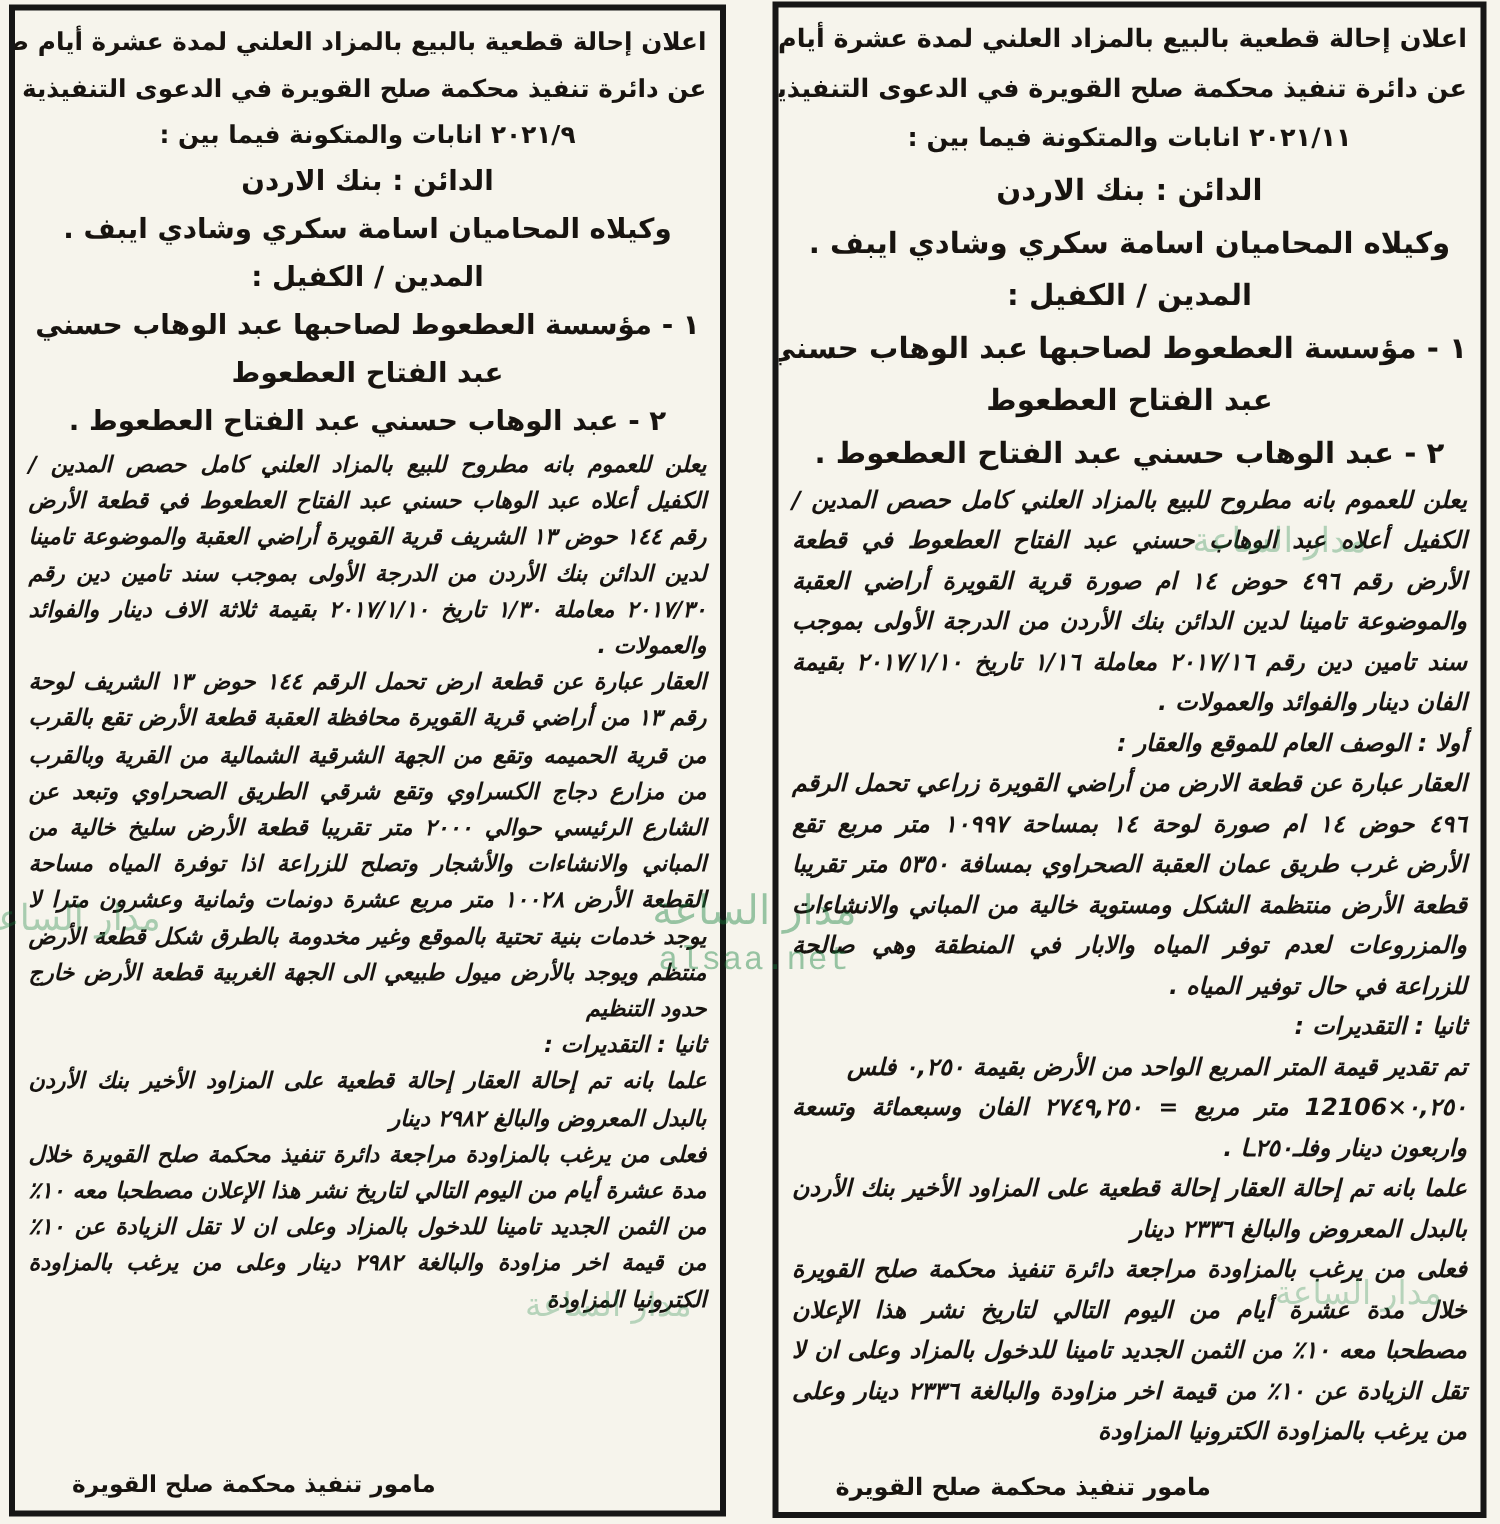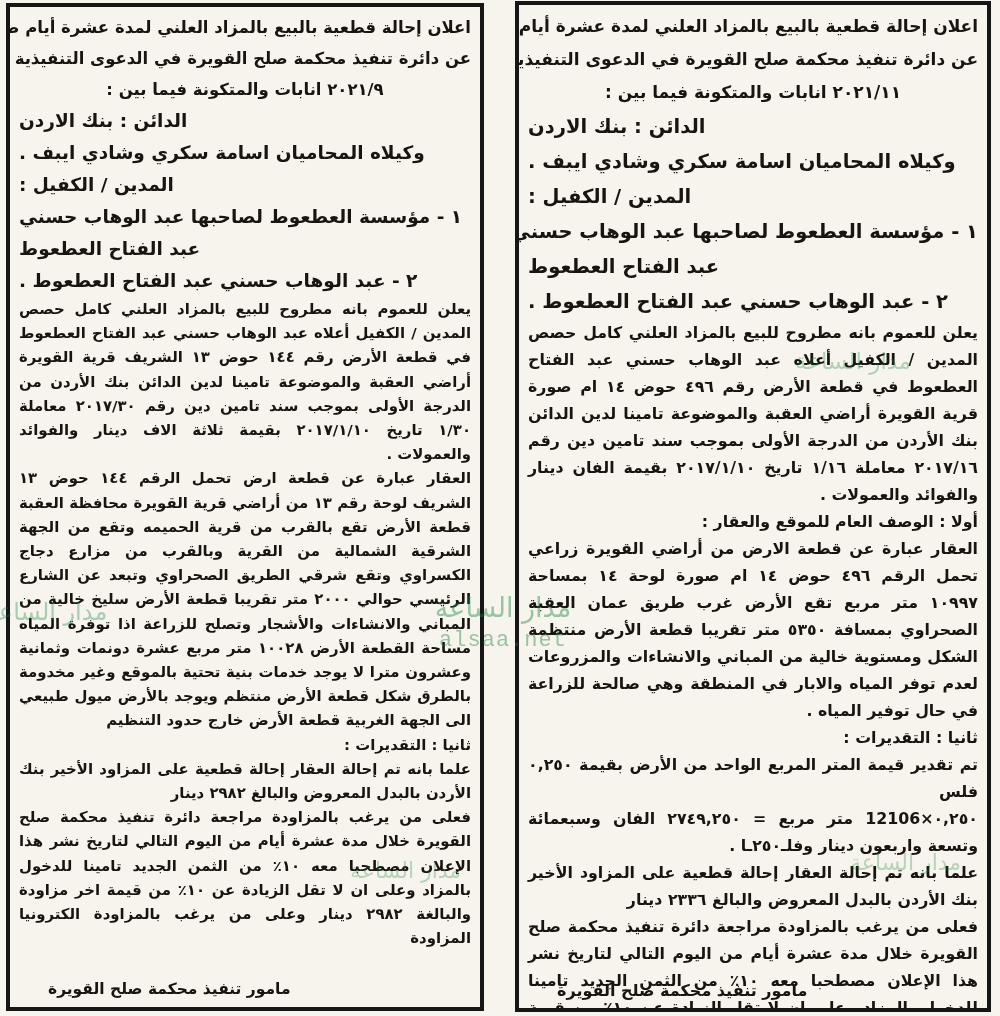--- a/index.html
+++ b/index.html
@@ -16,25 +16,25 @@
     padding:5px 9px;direction:rtl;overflow:hidden;
     font-weight:700;
   }
   .notice.left-col{left:6px;top:3px;width:478px;height:1008px;}
   .notice.right-col{left:515px;top:1px;width:476px;height:1011px;}
 
   .title-line{text-align:center;white-space:nowrap;}
   .right-col .title-line{font-size:17px;line-height:33px;}
   .left-col  .title-line{font-size:16.5px;line-height:31px;}
 
-  .party-line{text-align:left;white-space:nowrap;}
+  .party-line{text-align:center;white-space:nowrap;}
   .right-col .party-line{font-size:19.5px;line-height:35px;}
   .left-col  .party-line{font-size:18.5px;line-height:32px;}
 
-  .para{text-align:justify;}
+  .para{text-align:justify;font-style:italic;}
   .right-col .para{font-size:15.8px;line-height:27px;}
   .left-col  .para{font-size:14.9px;line-height:24.2px;}
 
   .signature{
     position:absolute;bottom:8px;left:16px;
     font-size:16px;white-space:nowrap;margin-left:22px;
   }
   .left-col .signature{font-size:15.5px;bottom:9px;}
 
   

